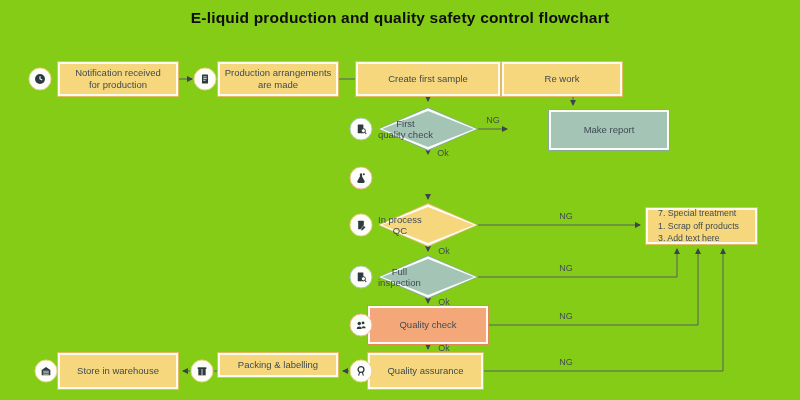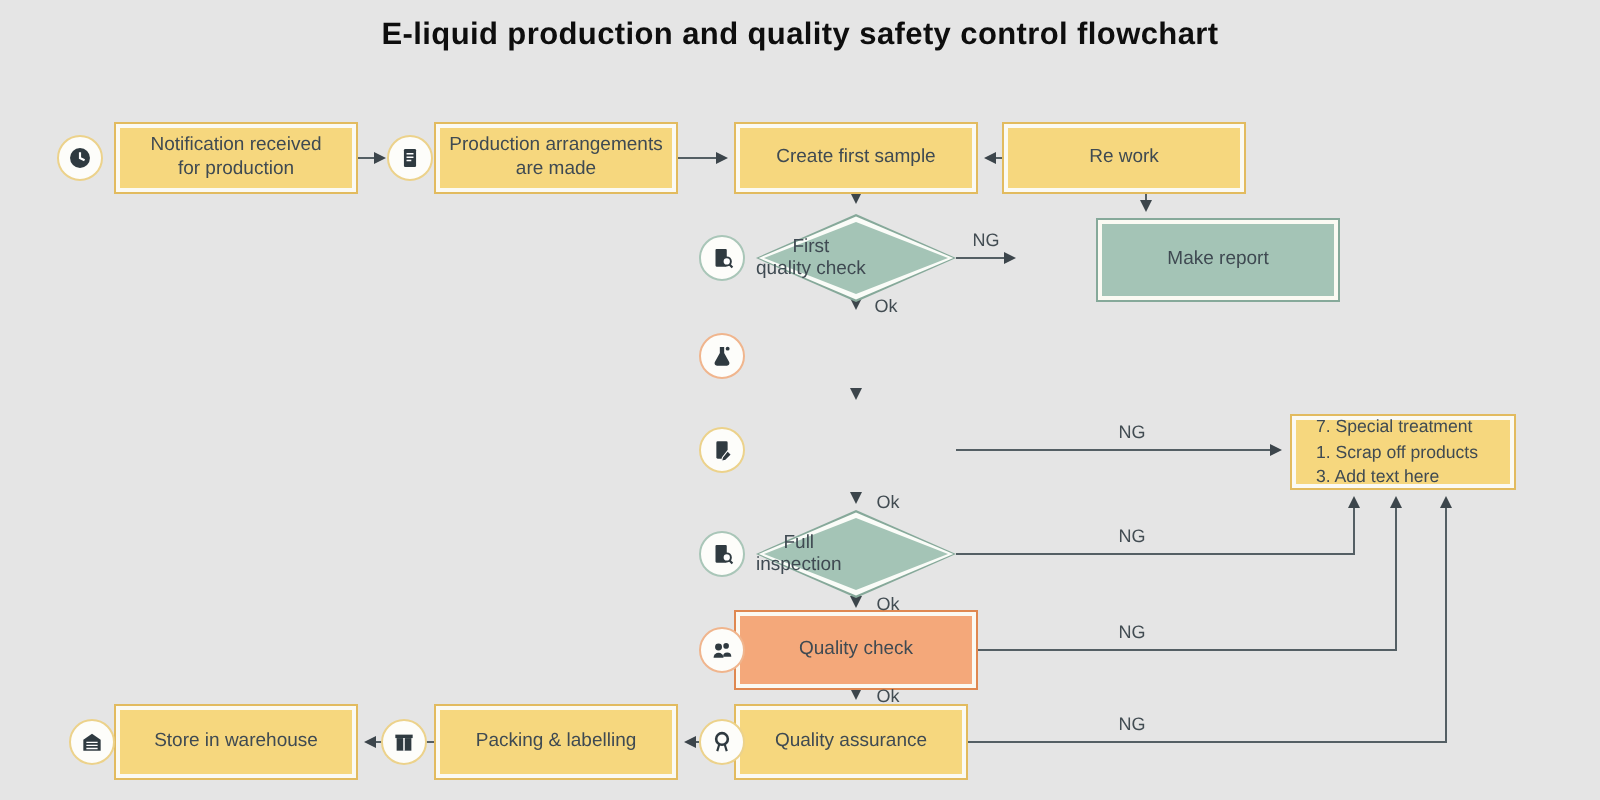--- a/index.html
+++ b/index.html
@@ -1,17 +1,17 @@
 <!DOCTYPE html>
 <html><head>
 <meta charset="utf-8">
 <style>
   html,body{margin:0;padding:0;}
   body{font-family:"Liberation Sans", sans-serif;}
-  #stage{position:relative;width:800px;height:400px;background:#e5e5e5;overflow:hidden;}
+  #stage{position:relative;width:800px;height:400px;background:#84cc16;overflow:hidden;}
   #title{position:absolute;left:0;top:9px;width:100%;text-align:center;
          font-size:15.5px;font-weight:bold;color:#0e0e0e;letter-spacing:.2px;}
   #edges{position:absolute;left:0;top:0;z-index:1;}
   .box{position:absolute;z-index:2;display:flex;align-items:center;justify-content:center;
        text-align:center;border:2px solid #fbfaf3;box-sizing:border-box;
        font-size:9.5px;color:#3f4a52;line-height:1.25;}
   .box .lbl{white-space:pre-line;}
   .box.yellow{background:#f6d77e;outline:1px solid #e2bb5f;}
   .box.teal{background:#a4c4b6;outline:1px solid #86a99a;margin-left:36px;}
   .box.orange{background:#f4a87a;outline:1px solid #df8851;}
@@ -69,39 +69,46 @@
   </svg>
 
   <div class="box yellow" style="left:218px;top:62px;width:120px;height:34px">
     <span class="lbl">Production arrangements
 are made</span>
   </div>
   <div class="box yellow" style="left:58px;top:62px;width:120px;height:34px">
     <span class="lbl">Notification received
 for production</span>
   </div>
-  <div class="box yellow" style="left:368px;top:62px;width:120px;height:34px">
+  <div class="box yellow" style="left:356px;top:62px;width:144px;height:34px">
     <span class="lbl">Create first sample</span>
   </div>
   <div class="box yellow" style="left:502px;top:62px;width:120px;height:34px">
     <span class="lbl">Re work</span>
   </div>
 
   <div class="diamond teal" style="left:378px;top:107px;width:100px;height:44px">
     <i class="dl l1"></i>
       <i class="dl l2"></i>
       <i class="dl l3"></i>
     <span class="dtext">First
 quality check</span>
   </div>
   <div class="box teal" style="left:513px;top:110px;width:120px;height:40px">
     <span class="lbl">Make report</span>
   </div>
 
 
+  <div class="diamond yellow" style="left:378px;top:203px;width:100px;height:44px">
+    <i class="dl l1"></i>
+      <i class="dl l2"></i>
+      <i class="dl l3"></i>
+    <span class="dtext">In process
+QC</span>
+  </div>
   <div class="box yellow note" style="left:646px;top:208px;width:111px;height:36px">
     <div>7.  Special treatment</div>
     <div>1.  Scrap off products</div>
     <div>3.  Add text here</div>
   </div>
 
   <div class="diamond teal" style="left:378px;top:255px;width:100px;height:44px">
     <i class="dl l1"></i>
       <i class="dl l2"></i>
       <i class="dl l3"></i>
@@ -109,21 +116,21 @@
 inspection</span>
   </div>
 
   <div class="box orange" style="left:368px;top:306px;width:120px;height:38px">
     <span class="lbl">Quality check</span>
   </div>
 
   <div class="box yellow" style="left:368px;top:353px;width:115px;height:36px">
     <span class="lbl">Quality assurance</span>
   </div>
-  <div class="box yellow" style="left:218px;top:353px;width:120px;height:36px">
+  <div class="box yellow" style="left:218px;top:353px;width:120px;height:24px">
     <span class="lbl">Packing &amp; labelling</span>
   </div>
   <div class="box yellow" style="left:58px;top:353px;width:120px;height:36px">
     <span class="lbl">Store in warehouse</span>
   </div>
 
   <span class="ic y" style="left:40px;top:79px">
     <svg width="13" height="13" viewBox="0 0 12 12">
         <circle cx="6" cy="6" r="4.6" fill="#2f3a40"></circle>
         <path d="M6 3.4 V6 L8.1 7" stroke="#fff" stroke-width="1" fill="none"></path>

